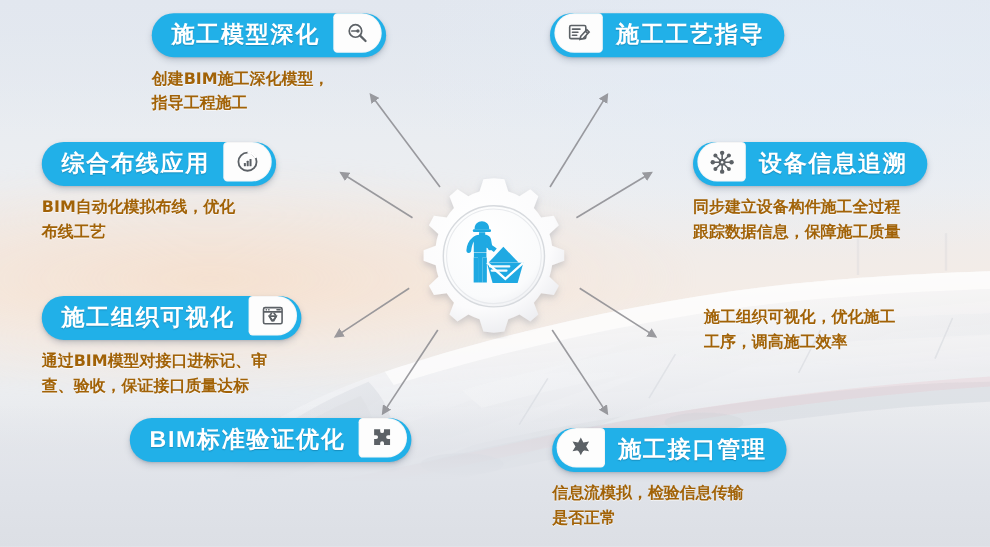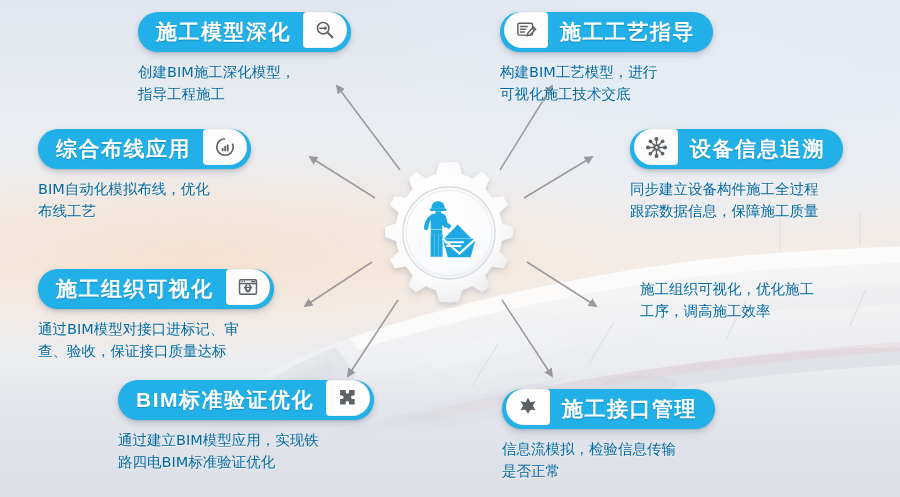--- a/index.html
+++ b/index.html
@@ -95,24 +95,25 @@
     flex:0 0 auto;
     box-shadow:inset 0 0 0 1px rgba(0,0,0,.03);
   }
   .pill.icon-right .icon-bubble { border-radius:4px 19px 19px 4px; margin-right:1px; }
   .pill.icon-left  .icon-bubble { border-radius:19px 4px 4px 19px; margin-left:1px; }
 
   .desc {
     margin-top:9px;
     font-size:14.5px;
     line-height:1.55;
-    color:#0369a1;
+    color:#a16207;
     white-space:pre-line;
     font-family:"DejaVu Sans","Liberation Sans",sans-serif;
     text-shadow:0 1px 0 rgba(255,255,255,.65);
+    font-weight:bold;
   }
 
   .icon-svg { display:block; }
 </style>
 </head>
 <body>
 
 <div id="stage">
 
   <div class="bg-base"></div>
@@ -303,22 +304,20 @@
       <span class="icon-bubble">
         <svg class="icon-svg" width="23" height="22" viewBox="0 0 24 24" fill="none" stroke="#5c6166" stroke-width="1.6">
           <rect x="2.6" y="4.6" width="16" height="13" rx="1.4"></rect>
           <path d="M5.4 8.2 h7.4 M5.4 11.2 h5.4 M5.4 14.2 h4.2" stroke-linecap="round"></path>
           <path d="M13.6 15.2 L19.6 8.8 l2.3 2.3 l-6 6.3 l-3 .8 Z" fill="#ffffff"></path>
           <path d="M18.2 10.2 l2.3 2.3"></path>
         </svg>
       </span>
       <span class="pill-label">施工工艺指导</span>
     </div>
-    <div class="desc">构建BIM工艺模型，进行
-可视化施工技术交底</div>
   </div>
 
   <div class="item" style="left:38px; top:129px;">
     <div class="pill icon-right">
       <span class="pill-label">综合布线应用</span>
       <span class="icon-bubble">
         <svg class="icon-svg" width="22" height="22" viewBox="0 0 24 24" fill="none">
           <circle cx="12" cy="12" r="9" stroke="#5c6166" stroke-width="1.8"></circle>
           <path d="M12 3 a9 9 0 0 1 8.2 5.3" stroke="#ffffff" stroke-width="2.4"></path>
           <g fill="#5c6166">
@@ -393,22 +392,20 @@
       <span class="pill-label">BIM标准验证优化</span>
       <span class="icon-bubble">
         <svg class="icon-svg" width="22" height="22" viewBox="0 0 24 24">
           <path fill="#5c6166" d="
             M3.4 3.4 h6.0 v2.0 a1.9 1.9 0 0 0 3.8 0 v-2.0 h6.0 v6.0 h-2.0
             a1.9 1.9 0 0 0 0 3.8 h2.0 v6.0 h-6.0 v-2.0 a1.9 1.9 0 0 0 -3.8 0 v2.0
             h-6.0 v-6.0 h2.0 a1.9 1.9 0 0 0 0 -3.8 h-2.0 Z"></path>
         </svg>
       </span>
     </div>
-    <div class="desc">通过建立BIM模型应用，实现铁
-路四电BIM标准验证优化</div>
   </div>
 
   <div class="item" style="left:502px; top:389px;">
     <div class="pill icon-left">
       <span class="icon-bubble">
         <svg class="icon-svg" width="22" height="22" viewBox="0 0 24 24">
           <path fill="#5c6166" d="
             M12 1.8 l2.6 5.0 l5.6 -1.0 l-2.9 4.9 l2.9 4.9 l-5.6 -1.0 l-2.6 5.0
             l-2.6 -5.0 l-5.6 1.0 l2.9 -4.9 l-2.9 -4.9 l5.6 1.0 Z"></path>
           <circle cx="12" cy="11.7" r="4.4" fill="#5c6166"></circle>

